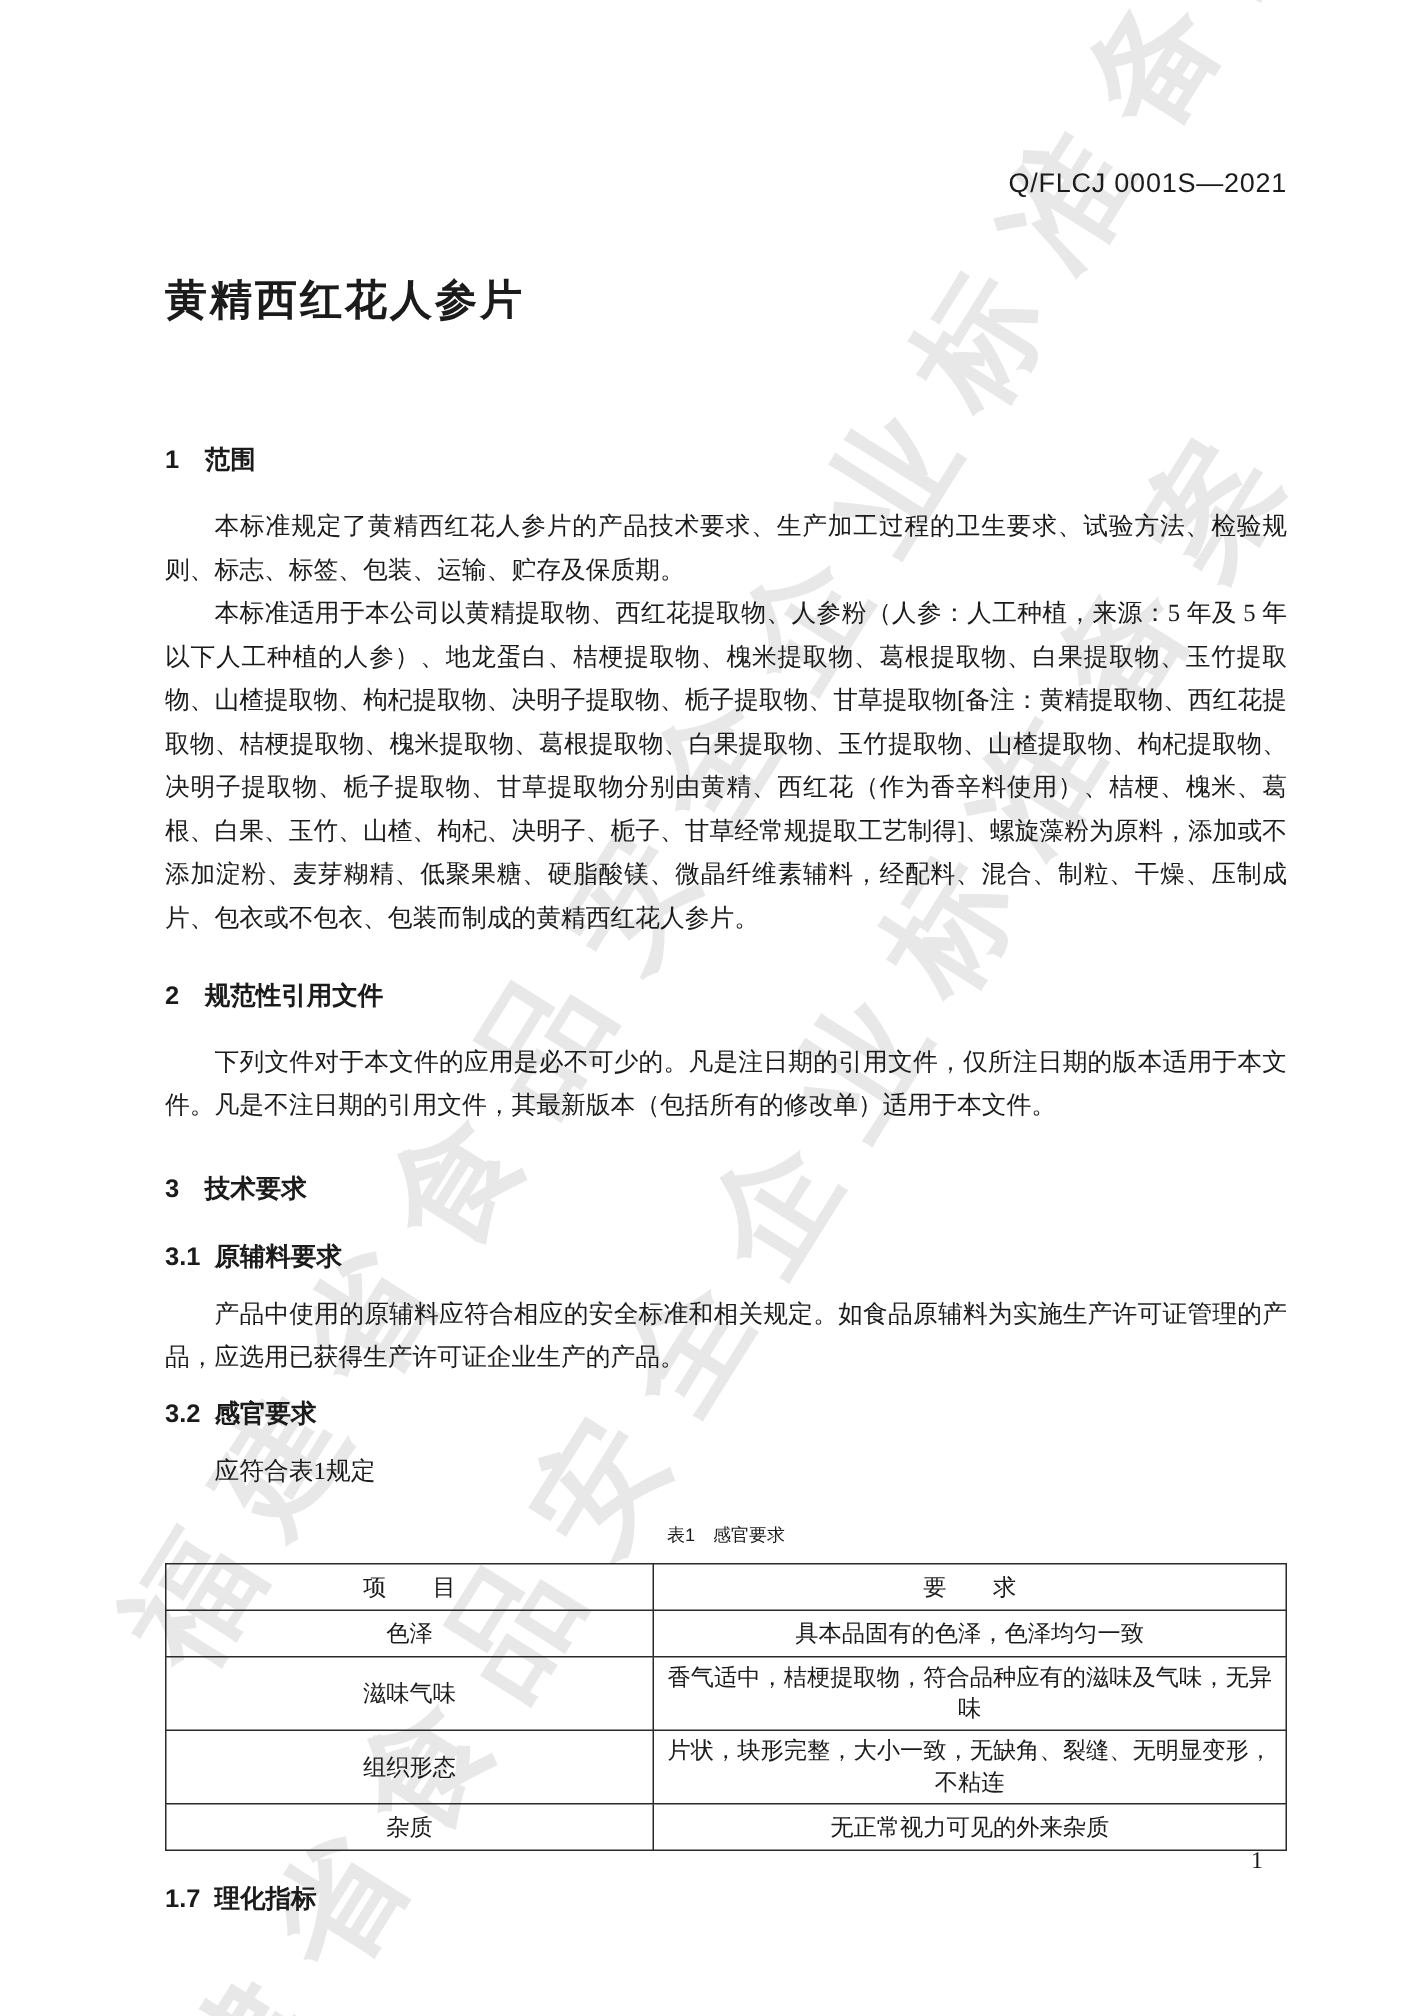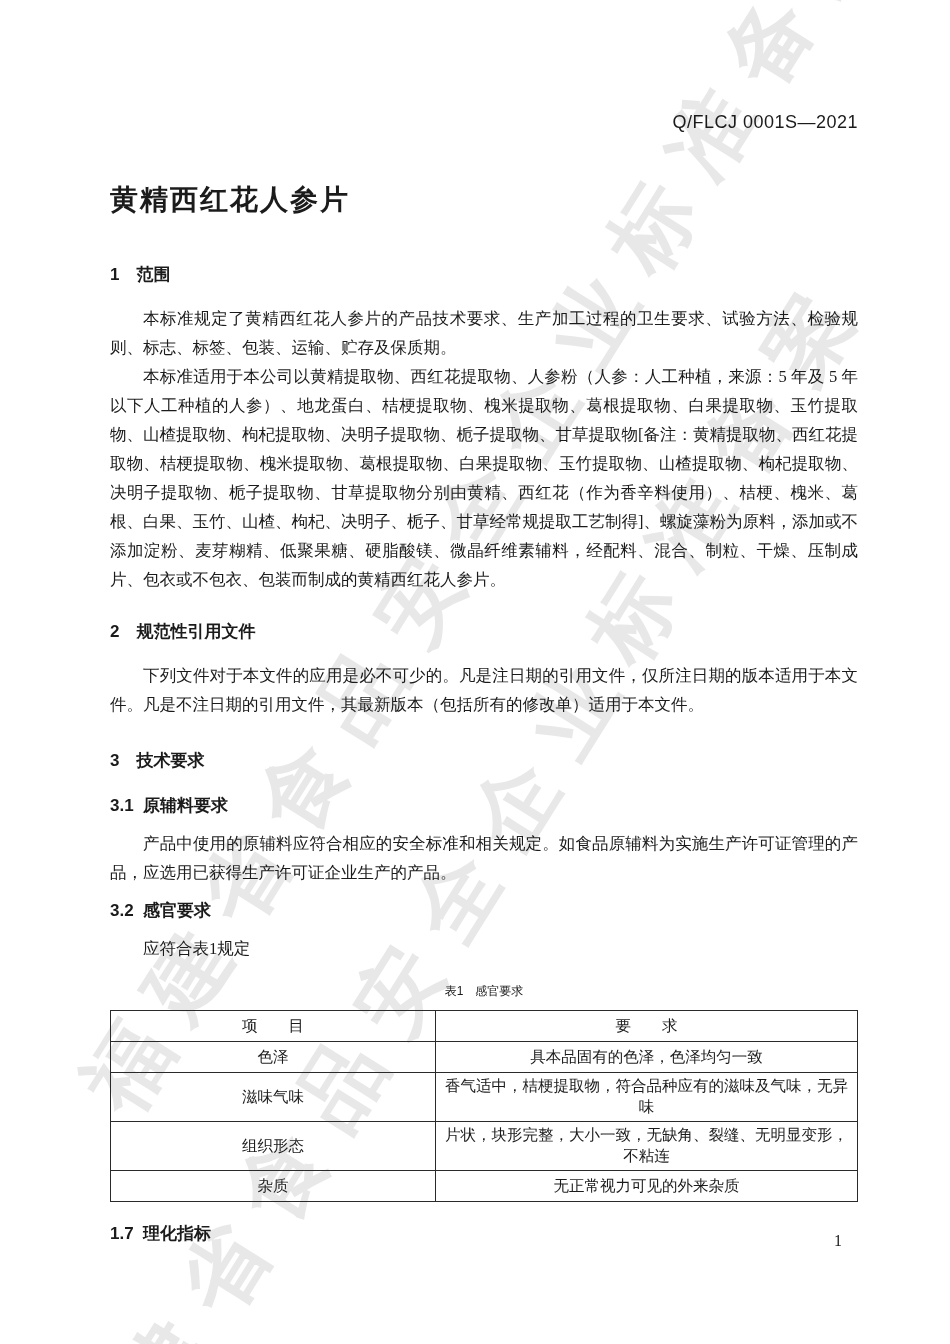--- a/index.html
+++ b/index.html
@@ -48,21 +48,21 @@
     font-size: 28px;
     letter-spacing: 2px;
   }
   .sec-h {
     margin: 0;
     font-family: "Liberation Sans", "DejaVu Sans", sans-serif;
     font-weight: bold;
     font-size: 17px;
     white-space: pre-wrap;
   }
-  .h-1 { margin-top: 44px; }
+  .h-1 { margin-top: 76px; }
   .h-2 { margin-top: 26px; }
   .h-3 { margin-top: 30px; }
   .h-31 { margin-top: 22px; }
   .h-32 { margin-top: 12px; }
   .h-33 { margin-top: 20px; }
   .body-p {
     margin: 0;
     margin-top: 18px;
     font-size: 16.5px;
     line-height: 29px;

